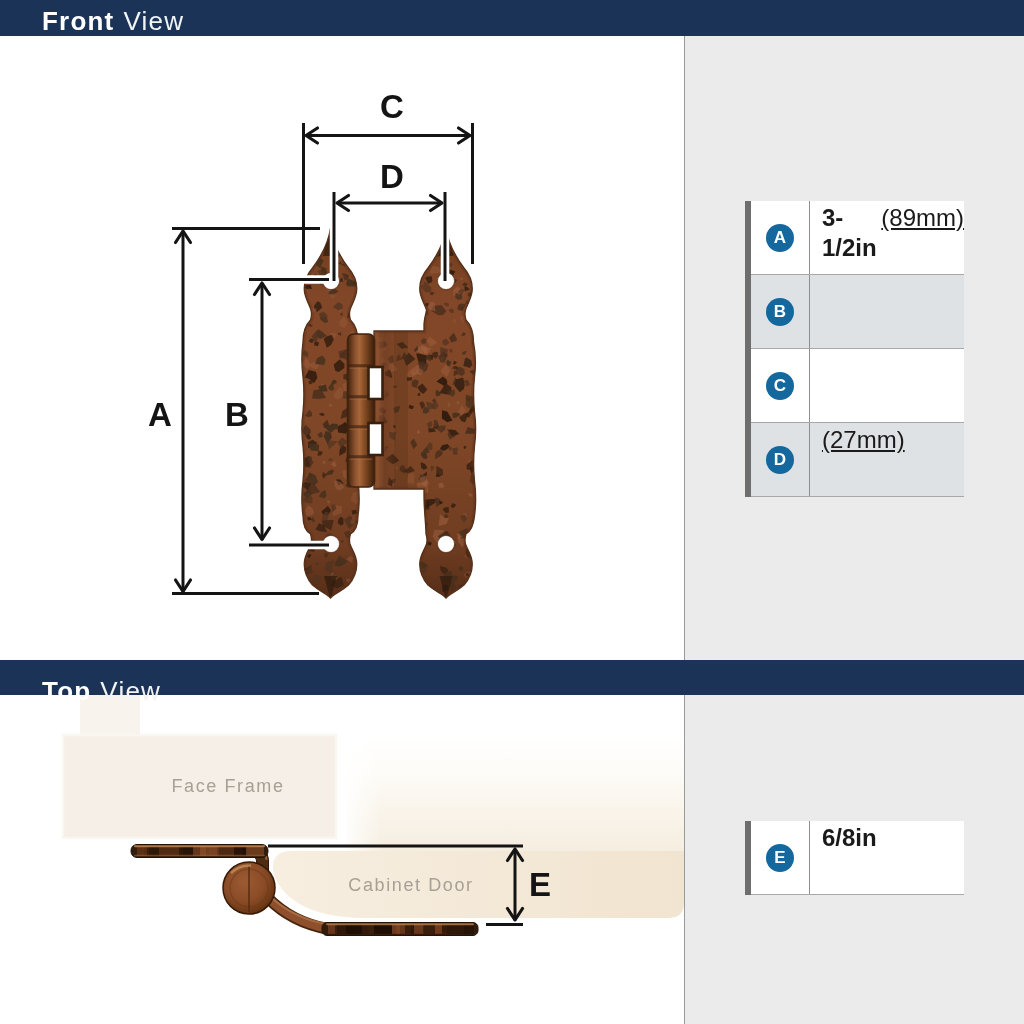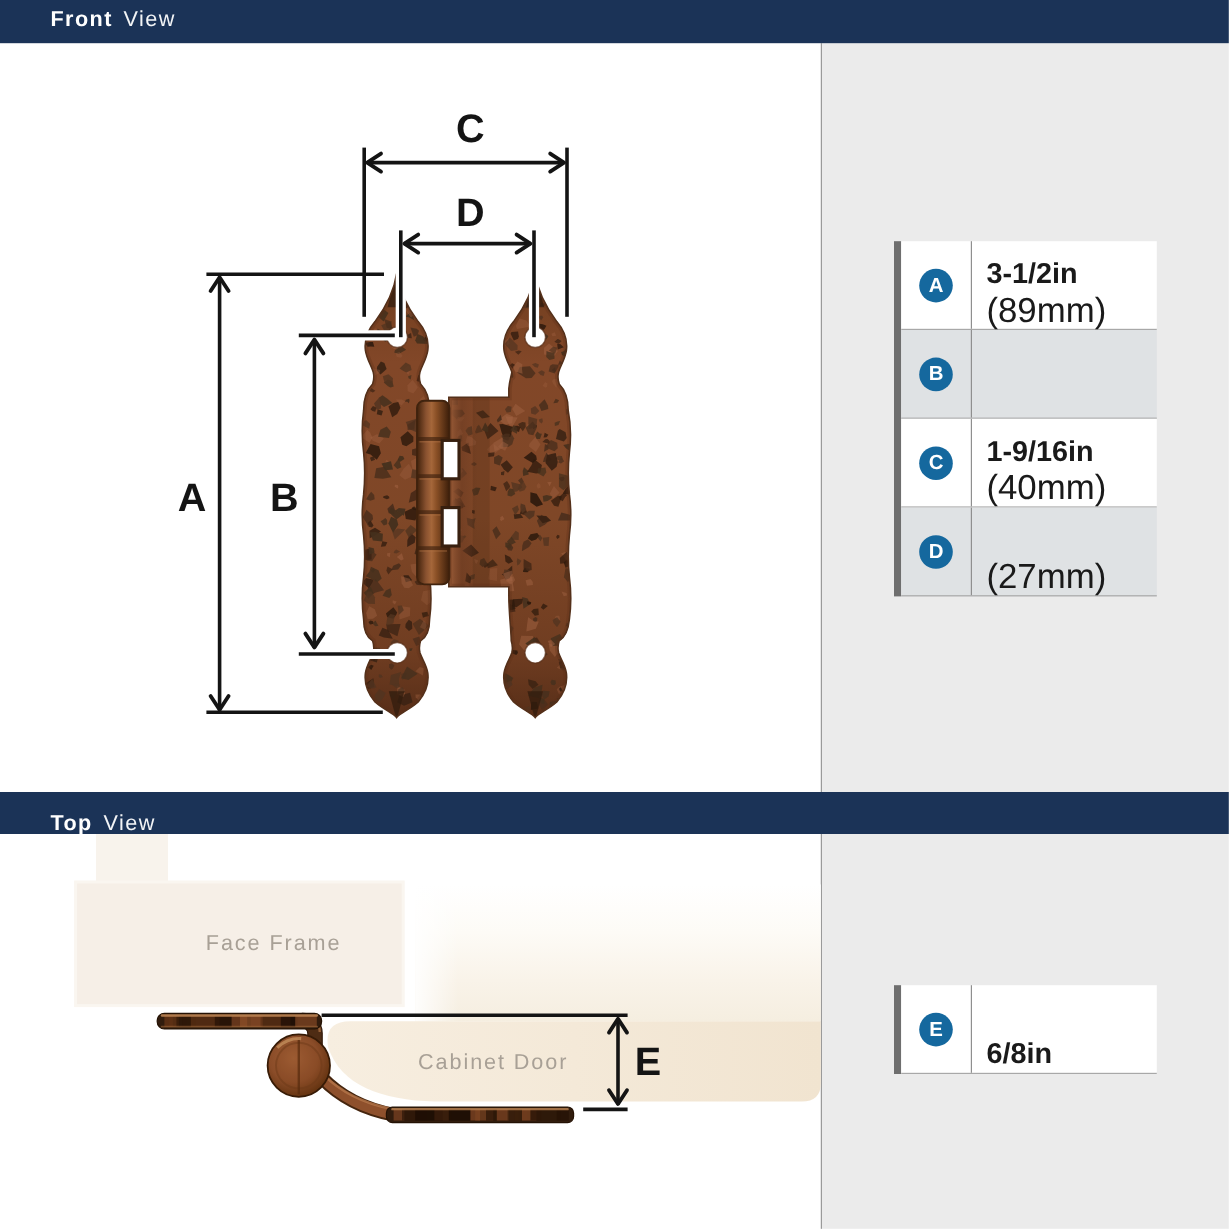--- a/index.html
+++ b/index.html
@@ -1,34 +1,34 @@
 <!DOCTYPE html>
 <html><head><meta charset="utf-8">
 <style>
 * { margin:0; padding:0; box-sizing:border-box; }
 html,body { width:1024px; height:1024px; background:#ffffff; overflow:hidden;
   font-family:"Liberation Sans", sans-serif; }
 .bar { position:absolute; left:0; width:1024px; height:36px; background:#1b3357; }
-.bartext { position:absolute; left:42px; color:#ffffff; font-size:18px;
+.bartext { position:absolute; left:42px; color:#ffffff; font-size:26px;
   letter-spacing:1.2px; white-space:nowrap; }
 .bartext b { font-weight:bold; margin-right:9px; }
 .bartext span { font-weight:normal; color:#f2f4f6; }
 .gpanel { position:absolute; left:684px; width:340px; background:#ebebeb; }
 .vdiv { position:absolute; left:684px; width:1px; background:#9a9a9a; }
 .sidebar { position:absolute; left:745px; width:6px; background:#6e6e6e; }
 .trow { position:absolute; left:751px; width:213px; height:74px; display:flex;
   border-bottom:1px solid #a8a8a8; }
 .cell1 { width:59px; display:flex; align-items:center; justify-content:center;
   border-right:1px solid #8f8f8f; }
 .circ { width:28px; height:28px; border-radius:50%; background:#15689e; color:#fff;
   font-weight:bold; font-size:17px; display:flex; align-items:center; justify-content:center; }
-.cell2 { flex:1; display:flex; flex-direction:column; justify-content:flex-end;
+.cell2 { flex:1; display:flex; flex-direction:row; justify-content:flex-start;
   padding-left:12px; padding-top:2px; color:#1a1a1a; }
 .v1 { font-size:24px; font-weight:bold; line-height:30px; }
-.v2 { font-size:29px; font-weight:normal; line-height:30px; }
+.v2 { font-size:24px; font-weight:normal; line-height:30px;text-decoration:underline; }
 .dimlbl { font-size:33px; font-weight:bold; fill:#141414;
   font-family:"Liberation Sans", sans-serif; }
 .cablbl { font-size:18px; fill:#a8a096; letter-spacing:1.6px;
   font-family:"Liberation Sans", sans-serif; }
 svg { position:absolute; left:0; top:0; }
 </style></head>
 <body>
 <div class="gpanel" style="top:36px;height:624px;"></div>
 <div class="gpanel" style="top:695px;height:329px;"></div>
 <div class="vdiv" style="top:36px;height:624px;"></div>
@@ -612,24 +612,20 @@
   <div class="cell1">
       <span class="circ">B</span>
     </div>
   <div class="cell2">
     </div>
 </div>
 <div class="trow" style="top:349px;background:#ffffff;">
   <div class="cell1">
       <span class="circ">C</span>
     </div>
-  <div class="cell2">
-      <div class="v1">1-9/16in</div>
-      <div class="v2">(40mm)</div>
-    </div>
 </div>
 <div class="trow" style="top:423px;background:#dfe2e4;">
   <div class="cell1">
       <span class="circ">D</span>
     </div>
   <div class="cell2">
       <div class="v2">(27mm)</div>
     </div>
 </div>
 <div class="sidebar" style="top:821px;height:74px;"></div>

